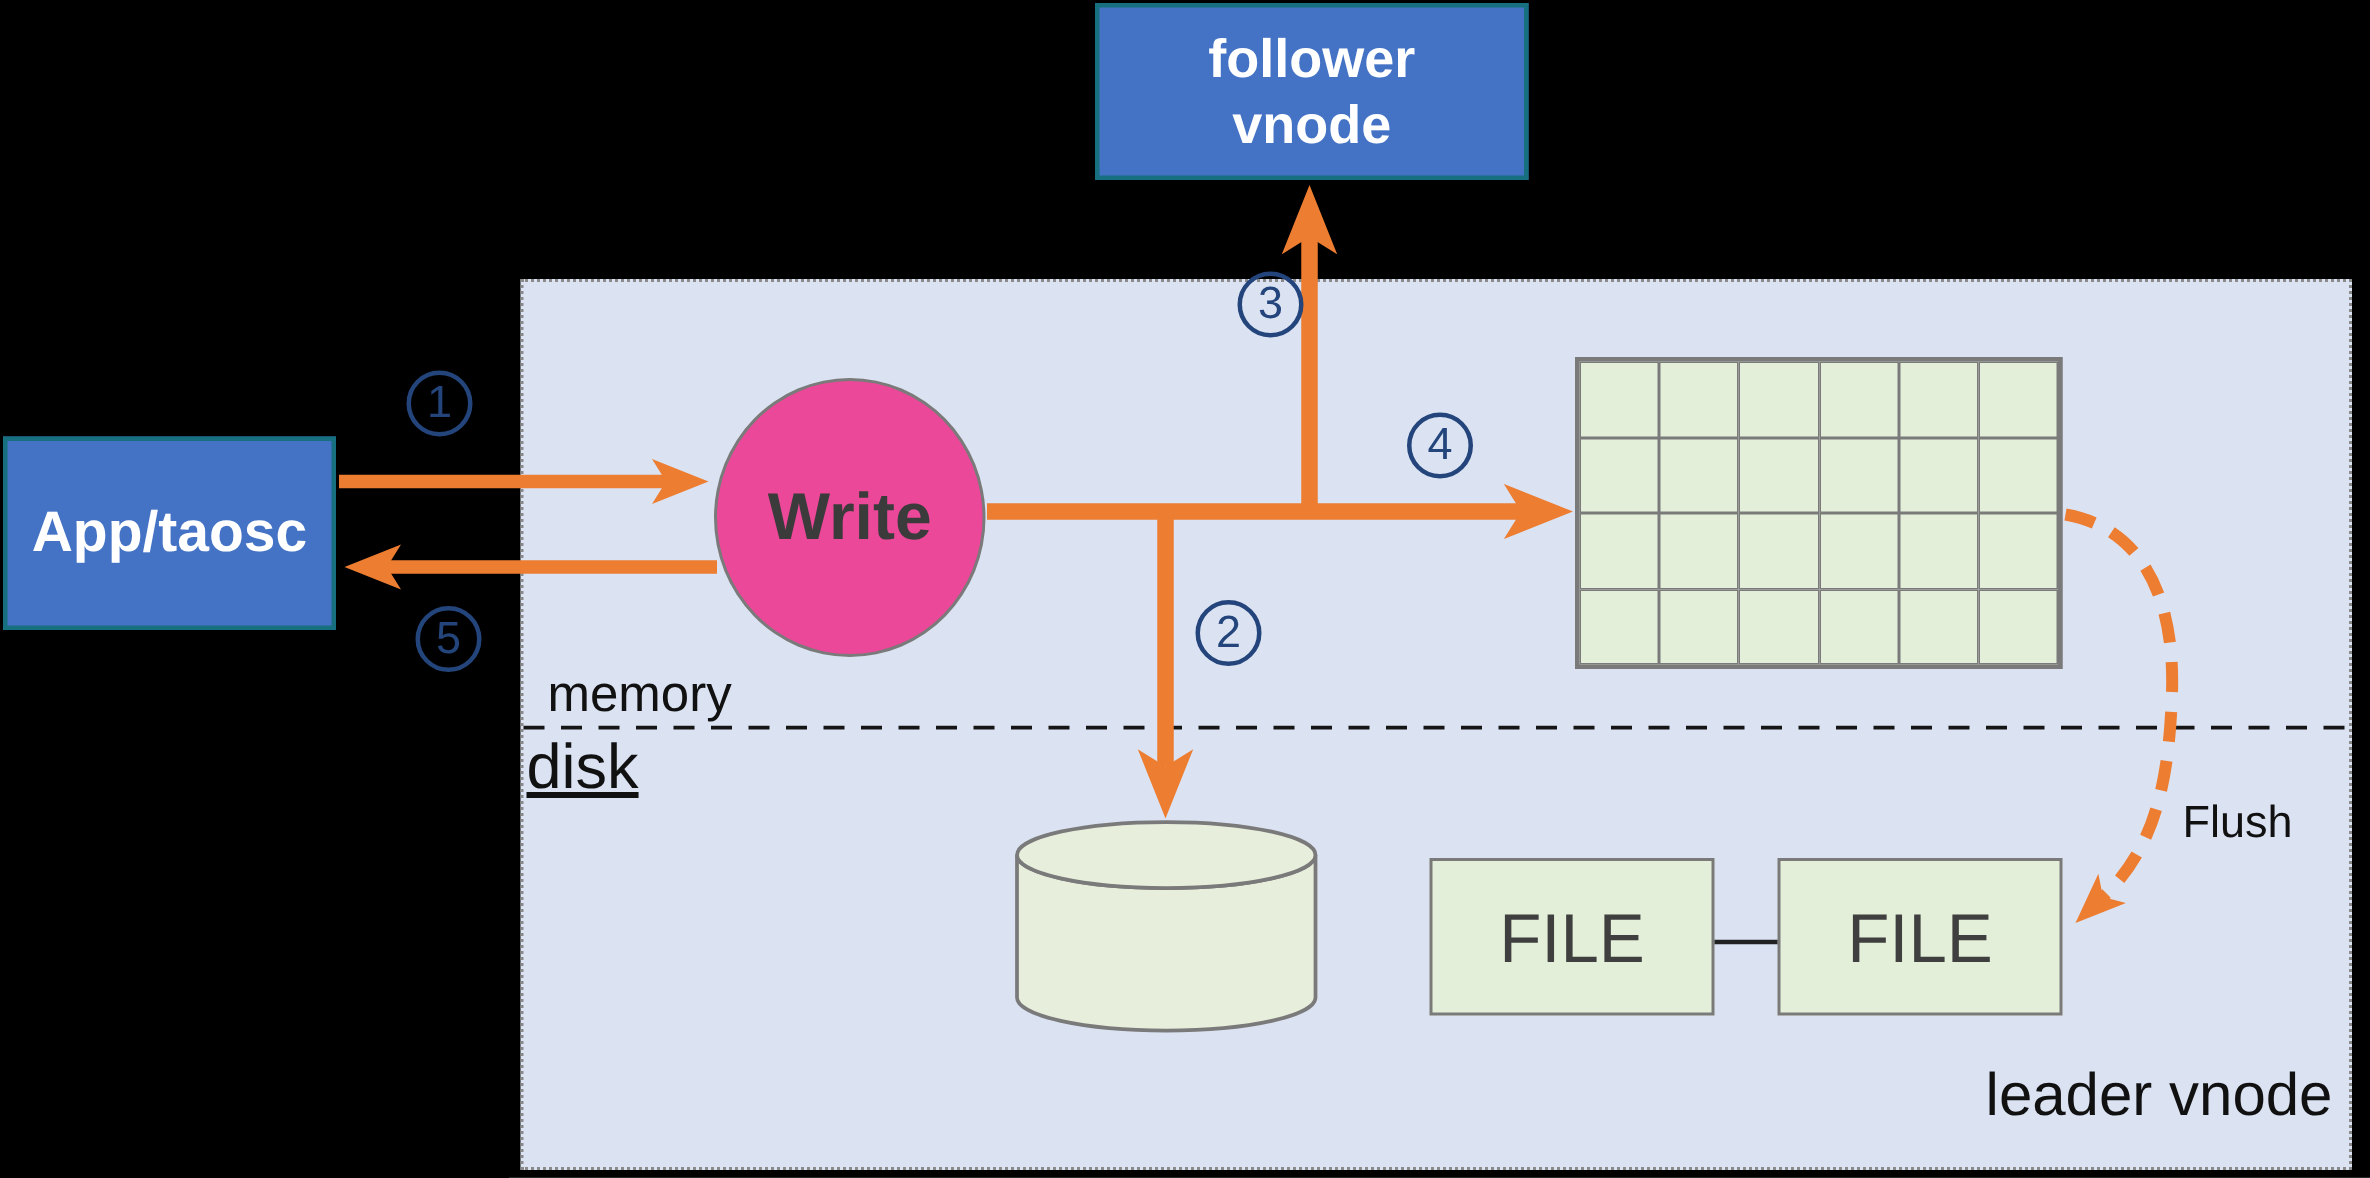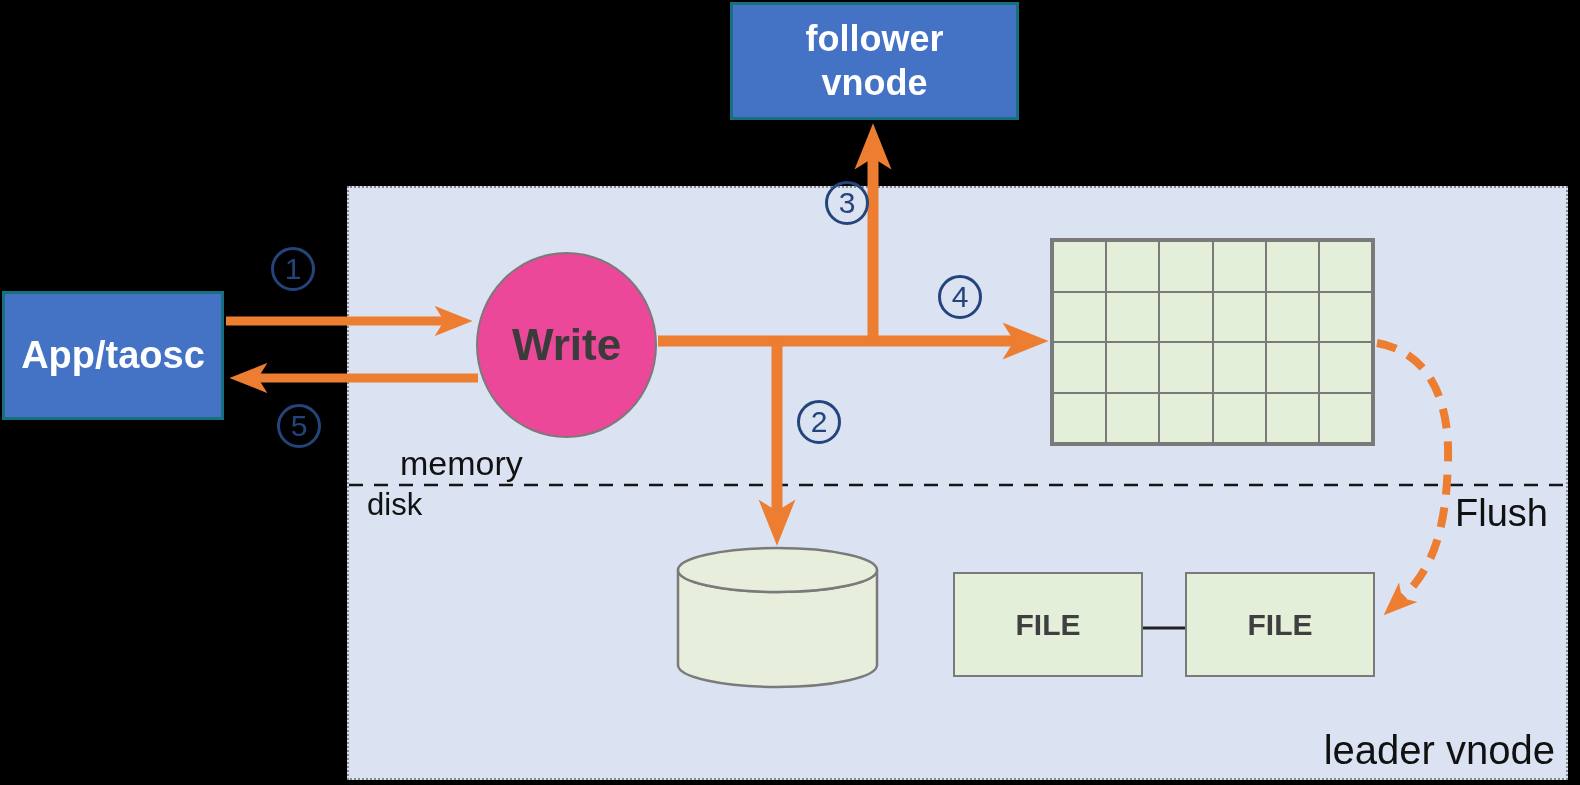--- a/index.html
+++ b/index.html
@@ -27,34 +27,34 @@
     display:flex;align-items:center;justify-content:center;z-index:2;
   }
   
   #memtable-grid{
     left:1050px;top:238px;width:325px;height:208px;display:grid;
     border:3px solid #7A7A7A;background:#7A7A7A;z-index:2;
   }
   #memtable-grid .cell{border:1.5px solid #7A7A7A;background:#E3EFD9;box-sizing:border-box;}
   
   .file-box{
-    background:#E3EFD9;border:2.5px solid #7A7A7A;color:#3F3F3F;font-weight:bold;font-size:30px;
+    background:#E3EFD9;border:2.5px solid #7A7A7A;color:#3F3F3F;font-weight:normal;font-size:46px;
     display:flex;align-items:center;justify-content:center;z-index:2;
   }
   #file-box-1{left:953px;top:572px;width:190px;height:105px;}
   #file-box-2{left:1185px;top:572px;width:190px;height:105px;}
   
   #overlay{left:0;top:0;width:1580px;height:785px;z-index:3;pointer-events:none;}
   
   .lbl{color:#111;z-index:4;white-space:nowrap;}
-  #memory-label{left:365px;top:444px;font-size:34px;margin-left:35px;}
-  #disk-label{left:367px;top:487px;font-size:31px;}
+  #memory-label{left:365px;top:444px;font-size:34px;}
+  #disk-label{left:351px;top:487px;font-size:42px;text-decoration:underline;}
   #wal-label{left:715px;top:708px;width:130px;text-align:center;font-size:42px;}
-  #flush-label{left:1455px;top:492px;font-size:38px;}
-  #leader-label{right:25px;top:708px;font-size:40px;margin-top:20px;}
+  #flush-label{left:1455px;top:532px;font-size:30px;}
+  #leader-label{right:25px;top:708px;font-size:40px;}
   
   .step-badge{
     width:44px;height:44px;border-radius:50%;border:3px solid #24457B;color:#24457B;
     font-size:30px;display:flex;align-items:center;justify-content:center;z-index:4;
     background:transparent;
   }
   #step-1{left:271px;top:247px;}
   #step-2{left:797px;top:400px;}
   #step-3{left:825px;top:181px;}
   #step-4{left:938px;top:275px;}

